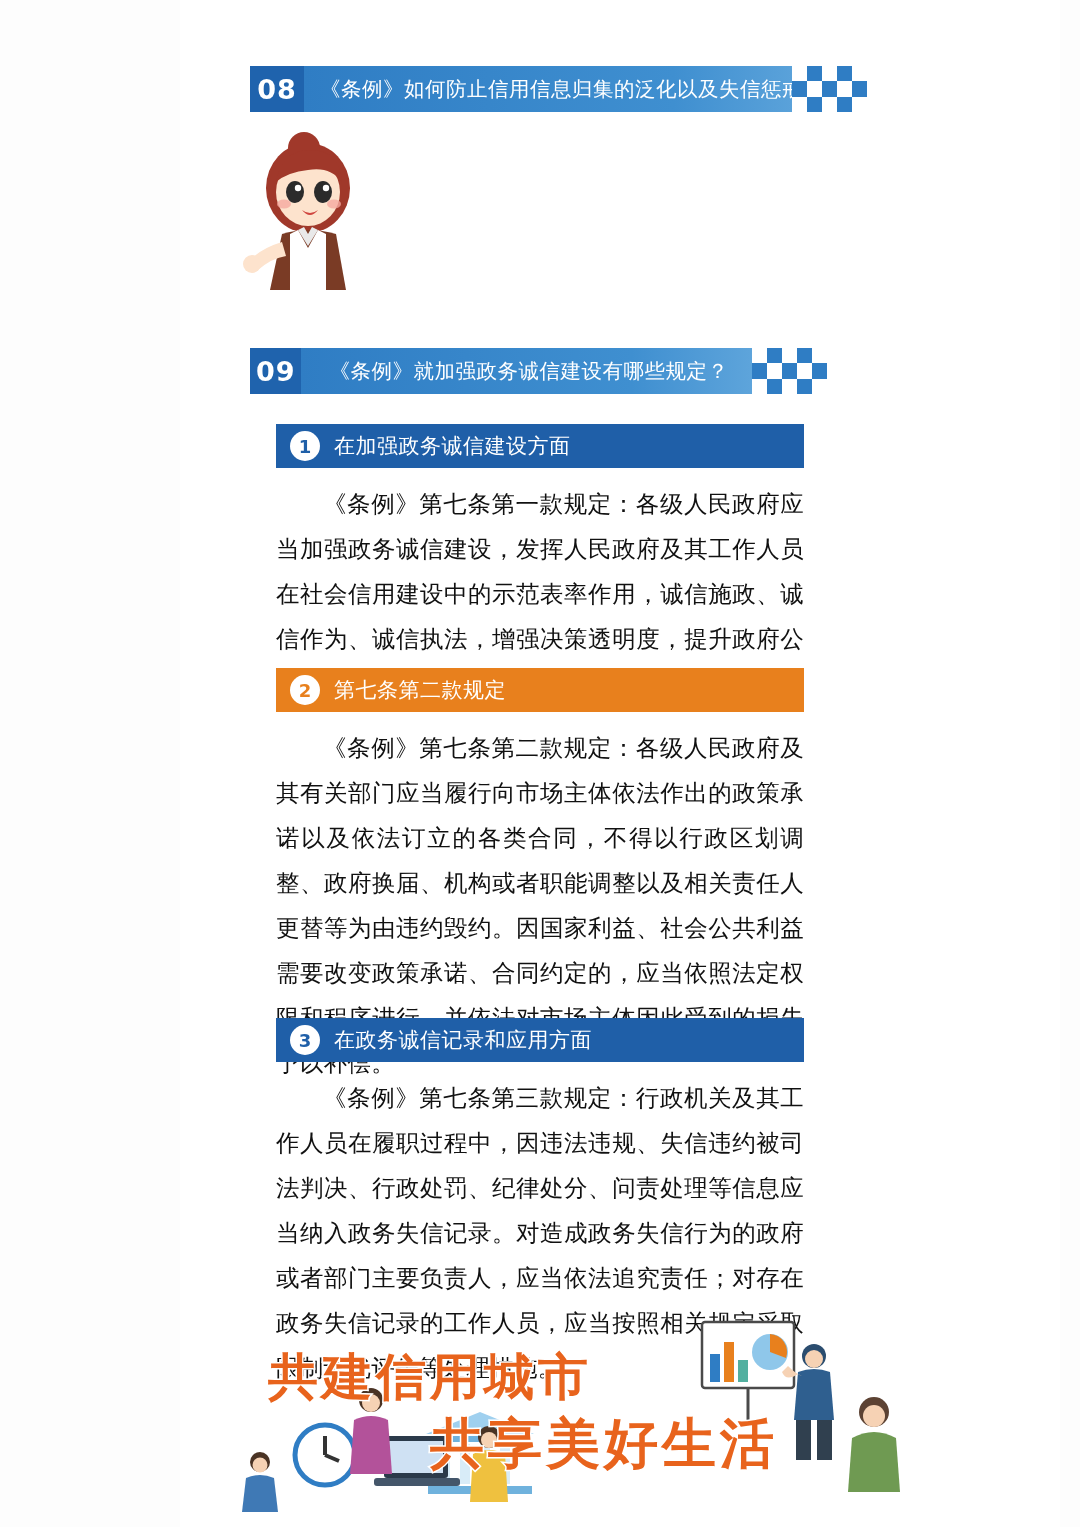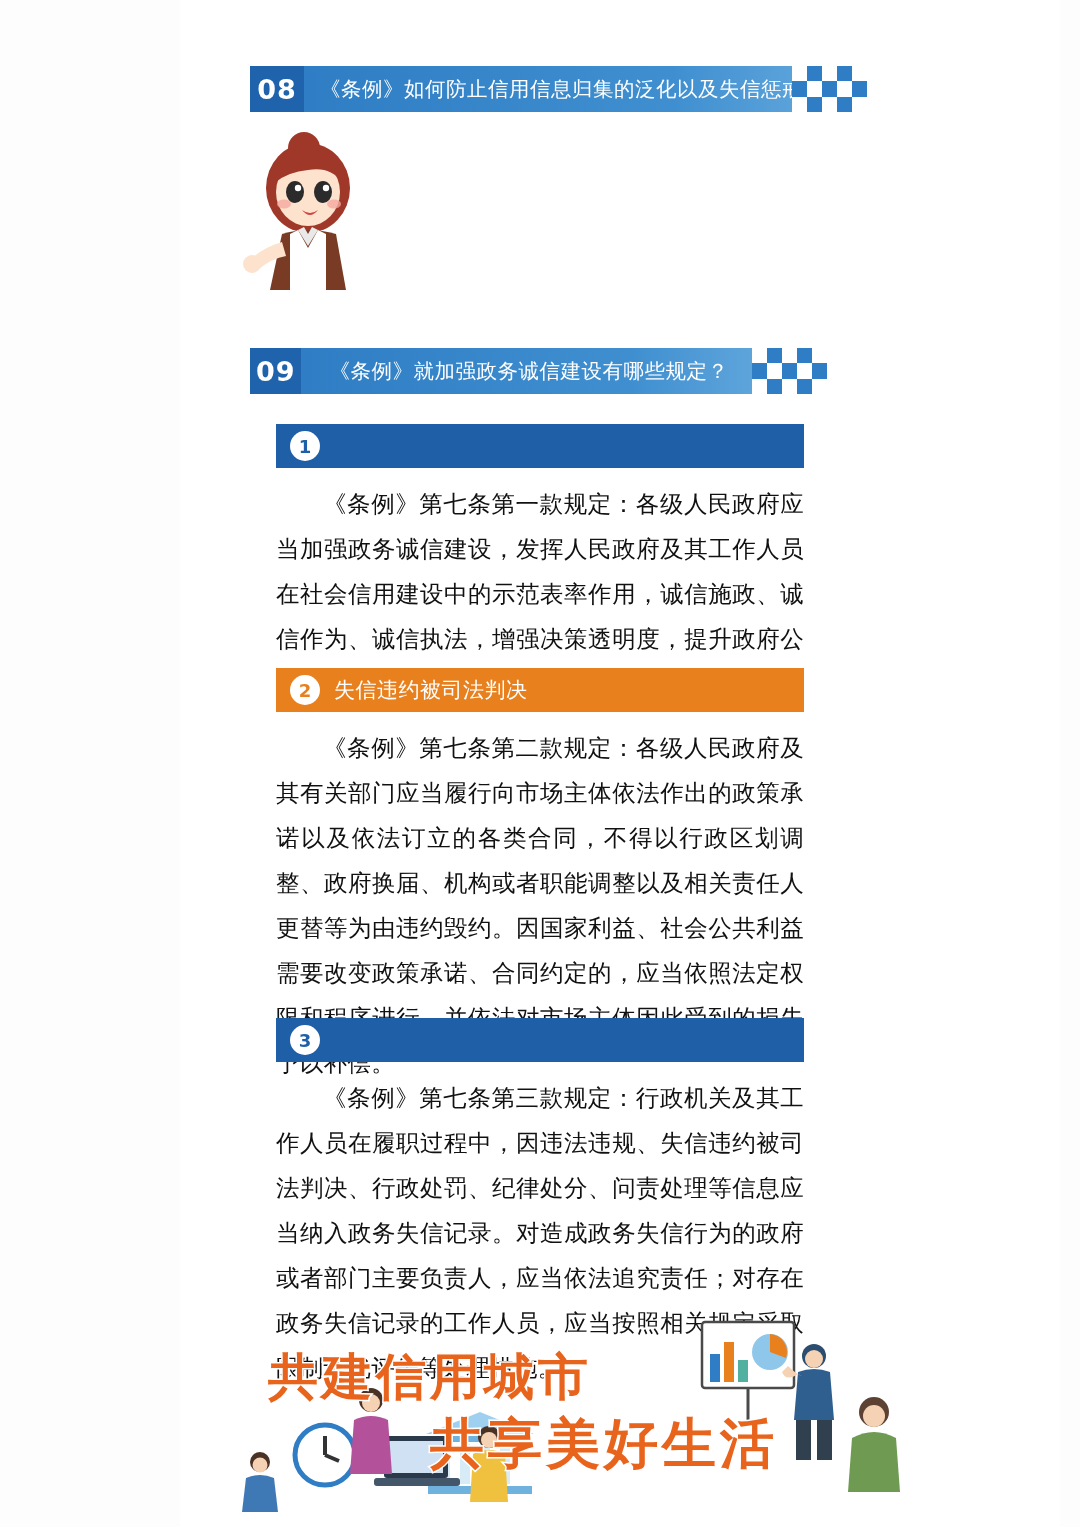--- a/index.html
+++ b/index.html
@@ -268,31 +268,33 @@
       <i style="background:#2f7dc4"></i>
     <i style="background:#ffffff"></i>
       <i style="background:#2f7dc4"></i>
       <i style="background:#ffffff"></i>
       <i style="background:#2f7dc4"></i>
       <i style="background:#ffffff"></i>
   </div>
 
   <div class="sub-bar blue" style="left:96px; top:424px; width:528px;">
     <div class="sub-circle">1</div>
+    <div class="sub-label">在加强政务诚信建设方面</div>
   </div>
   <div class="para" style="left:96px; top:482px; width:528px;">《条例》第七条第一款规定：各级人民政府应当加强政务诚信建设，发挥人民政府及其工作人员在社会信用建设中的示范表率作用，诚信施政、诚信作为、诚信执法，增强决策透明度，提升政府公信力。</div>
 
   <div class="sub-bar orange" style="left:96px; top:668px; width:528px;">
     <div class="sub-circle">2</div>
-    <div class="sub-label">失信违约被司法判决</div>
+    <div class="sub-label">第七条第二款规定</div>
   </div>
   <div class="para" style="left:96px; top:726px; width:528px;">《条例》第七条第二款规定：各级人民政府及其有关部门应当履行向市场主体依法作出的政策承诺以及依法订立的各类合同，不得以行政区划调整、政府换届、机构或者职能调整以及相关责任人更替等为由违约毁约。因国家利益、社会公共利益需要改变政策承诺、合同约定的，应当依照法定权限和程序进行，并依法对市场主体因此受到的损失予以补偿。</div>
 
   <div class="sub-bar blue" style="left:96px; top:1018px; width:528px;">
     <div class="sub-circle">3</div>
+    <div class="sub-label">在政务诚信记录和应用方面</div>
   </div>
   <div class="para" style="left:96px; top:1076px; width:528px;">《条例》第七条第三款规定：行政机关及其工作人员在履职过程中，因违法违规、失信违约被司法判决、行政处罚、纪律处分、问责处理等信息应当纳入政务失信记录。对造成政务失信行为的政府或者部门主要负责人，应当依法追究责任；对存在政务失信记录的工作人员，应当按照相关规定采取限制评优评先等处理措施。</div>
 
   <div class="footer">
 
     <span style="position:absolute; left:520px; top:0px;">
       <svg viewBox="0 0 120 110" width="120" height="110">
         <rect x="2" y="2" width="92" height="66" rx="3" fill="#ffffff" stroke="#4a4a4a" stroke-width="2.5"></rect>
         <rect x="10" y="34" width="10" height="28" fill="#2f7dc4"></rect>
         <rect x="24" y="22" width="10" height="40" fill="#e8801d"></rect>

